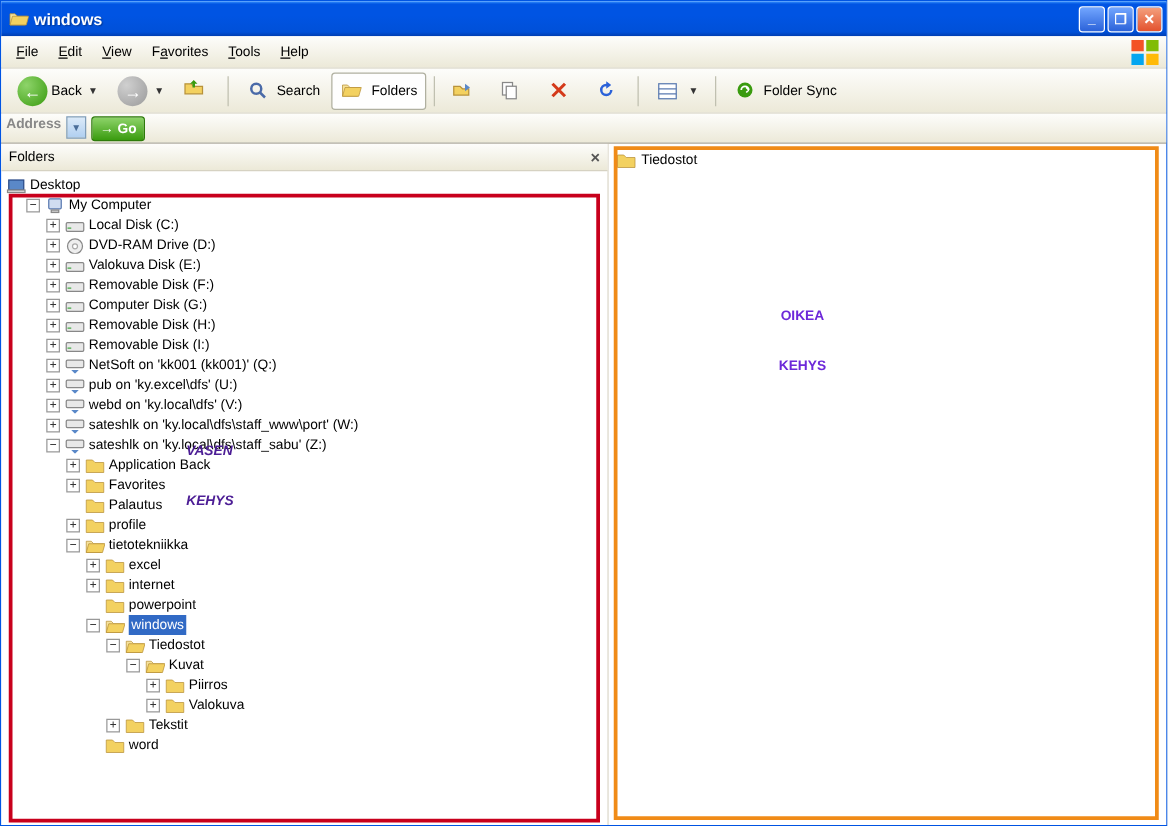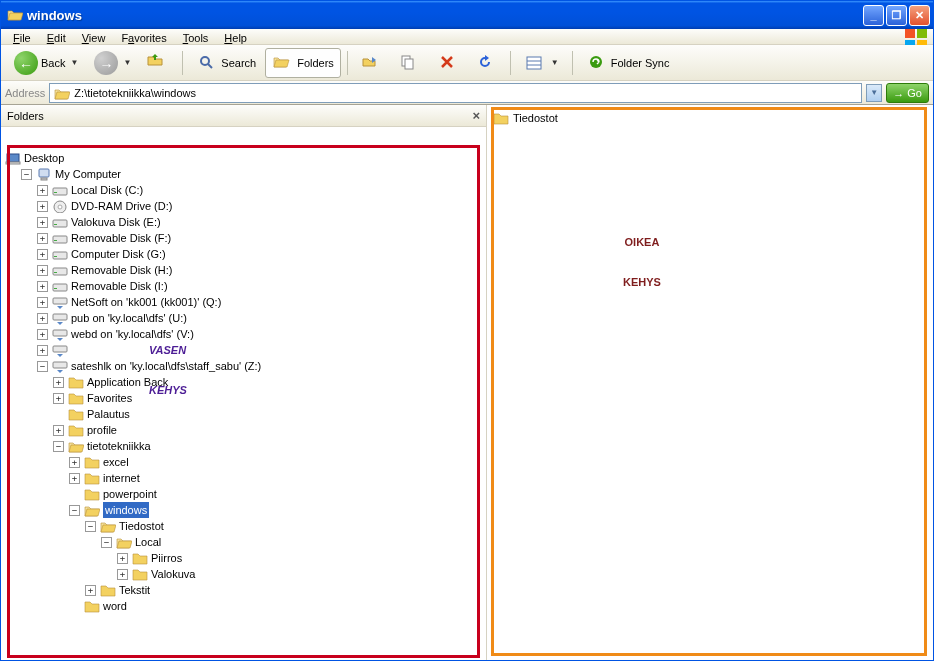--- a/index.html
+++ b/index.html
@@ -7,65 +7,65 @@
 
 .window { width: 934px; height: 661px; border: 1px solid #0054e3; display: flex; flex-direction: column; background: #fff; }
 
 .titlebar { height: 28px; background: linear-gradient(to bottom, #3a95ff 0%, #0054e3 8%, #0054e3 40%, #0050d8 88%, #003db0 100%); display: flex; align-items: center; padding: 0 3px 0 6px; color: #fff; }
 .titlebar-icon { width: 16px; height: 16px; margin-right: 4px; }
 .titlebar-text { flex: 1; font-weight: bold; font-size: 13px; text-shadow: 1px 1px 1px rgba(0,0,0,.3); }
 .win-btn { width: 21px; height: 21px; margin-left: 2px; border: 1px solid #fff; border-radius: 3px; display: flex; align-items: center; justify-content: center; font-family: Arial; font-weight: bold; color: #fff; cursor: pointer; }
 .win-btn.min, .win-btn.max { background: linear-gradient(to bottom, #72a6ff, #2b62d9); }
 .win-btn.close { background: linear-gradient(to bottom, #f4a07d, #e3522e); }
 
-.menubar { height: 16px; background: linear-gradient(to bottom, #fdfdfb, #ece9d8); display: flex; padding: 0 4px; border-bottom: 1px solid #d6d2c2; }
+.menubar { height: 26px; background: linear-gradient(to bottom, #fdfdfb, #ece9d8); display: flex; align-items: center; padding: 0 4px; border-bottom: 1px solid #d6d2c2; }
 .menubar-item { padding: 3px 8px; cursor: pointer; }
 .menubar-item .ul { text-decoration: underline; }
 .menubar-logo { margin-left: auto; width: 24px; height: 20px; }
 
 .toolbar { height: 36px; background: linear-gradient(to bottom, #fdfdfb, #ece9d8); display: flex; align-items: center; padding: 4px 6px; gap: 2px; border-bottom: 1px solid #d6d2c2; }
 .tool-btn { display: flex; align-items: center; padding: 3px 6px; border: 1px solid transparent; border-radius: 3px; cursor: pointer; gap: 3px; }
 .tool-btn.boxed { border: 1px solid #b0b0a0; background: #fefefe; }
 .sep { width: 1px; height: 24px; background: #c0c0b0; margin: 0 4px; }
 .nav-icon { width: 24px; height: 24px; border-radius: 12px; display: flex; align-items: center; justify-content: center; font-size: 14px; color: #fff; }
 .nav-back { background: radial-gradient(circle at 30% 30%, #8ed46a, #3a9b0f); }
 .nav-fwd { background: radial-gradient(circle at 30% 30%, #d0d0d0, #9a9a9a); }
 .drop-arrow { font-size: 8px; color: #333; margin-left: 2px; }
 .ico24 { width: 22px; height: 22px; display: inline-flex; align-items: center; justify-content: center; }
 
-.addressbar { height: 24px; background: linear-gradient(to bottom, #fdfdfb, #ece9d8); display: flex; align-items: center; padding: 2px 4px; border-bottom: 1px solid #a6a394; gap: 4px; }
+.addressbar { height: 24px; background: linear-gradient(to bottom, #fdfdfb, #ece9d8); display: flex; align-items: flex-start; padding: 2px 4px; border-bottom: 1px solid #a6a394; gap: 4px; font-weight: bold; }
 .addr-label { color: #888; }
 .addr-input { flex: 1; border: 1px solid #7f9db9; background: #fff; height: 20px; display: flex; align-items: center; padding: 0 4px; gap: 4px; }
 .addr-drop { width: 16px; height: 18px; background: linear-gradient(to bottom, #dbeaf9, #b0cff0); border: 1px solid #7f9db9; display: flex; align-items: center; justify-content: center; font-size: 8px; color: #4b6e99; }
 .go-btn { height: 20px; padding: 0 6px; background: linear-gradient(to bottom, #8ed46a, #3a9b0f); border: 1px solid #2d7b0a; border-radius: 3px; color: #fff; display: flex; align-items: center; gap: 3px; cursor: pointer; }
 
 .client { flex: 1; display: flex; overflow: hidden; }
 .left-pane { width: 486px; border-right: 1px solid #d6d2c2; display: flex; flex-direction: column; background: #fff; }
 .pane-header { height: 22px; background: linear-gradient(to bottom, #fdfdfb, #ece9d8); display: flex; align-items: center; padding: 0 6px; border-bottom: 1px solid #d6d2c2; }
 .pane-header-title { flex: 1; }
 .pane-close { cursor: pointer; font-family: Arial; font-weight: bold; font-size: 13px; color: #555; }
 .tree-wrap { flex: 1; overflow: hidden; position: relative; padding: 2px; }
 .left-frame { position: absolute; top: 18px; left: 6px; right: 6px; bottom: 2px; border: 3px solid #c8001c; pointer-events: none; }
 
-.tree { padding: 1px 2px; line-height: 16px; margin-top: 20px; }
+.tree { padding: 1px 2px; line-height: 16px; }
 .node { display: flex; align-items: center; height: 16px; cursor: pointer; white-space: nowrap; }
 .expander { width: 11px; height: 11px; border: 1px solid #999; background: #fff; display: flex; align-items: center; justify-content: center; font-size: 9px; line-height: 1; font-family: monospace; color: #333; margin-right: 4px; flex-shrink: 0; }
 .expander.none { border: none; background: none; }
 .ico { width: 16px; height: 14px; margin-right: 3px; flex-shrink: 0; }
 .sel { background: #316ac5; color: #fff; padding: 0 2px; }
 .indent-1 { margin-left: 16px; } .indent-2 { margin-left: 32px; } .indent-3 { margin-left: 48px; }
 .indent-4 { margin-left: 64px; } .indent-5 { margin-left: 80px; } .indent-6 { margin-left: 96px; }
 .indent-7 { margin-left: 112px; }
 
 .right-pane { flex: 1; position: relative; background: #fff; padding: 4px; }
 .right-frame { position: absolute; top: 2px; left: 4px; right: 6px; bottom: 4px; border: 3px solid #f08b17; pointer-events: none; }
 .file-item { display: flex; align-items: center; gap: 4px; padding: 2px; cursor: pointer; }
 
 .overlay-left { position: absolute; top: 196px; left: 148px; font-family: Georgia, serif; font-size: 36px; font-weight: bold; color: #4c1d95; line-height: 1.1; pointer-events: none; font-style: italic; }
-.overlay-right { position: absolute; top: 110px; left: 136px; font-family: Georgia, serif; font-size: 36px; font-weight: bold; color: #7f1d1d; line-height: 1.1; text-align: center; pointer-events: none; }
+.overlay-right { position: absolute; top: 110px; left: 136px; font-family: Georgia, serif; font-size: 36px; font-weight: bold; color: #6d28d9; line-height: 1.1; text-align: center; pointer-events: none; }
 
 svg { display: block; }
 </style>
 </head>
 <body>
 
 <svg width="0" height="0" style="position:absolute">
   <defs>
     <g id="ic-folder-closed">
         <path d="M1 3 L6 3 L8 5 L15 5 L15 13 L1 13 Z" fill="#f3d160" stroke="#b8923a" stroke-width="0.6"></path>
@@ -240,28 +240,20 @@
           <svg width="18" height="18">
             <use href="#ic-sync"></use>
           </svg>
         </span>
         <span>Folder Sync</span>
       </div>
   </div>
 
   <div class="addressbar">
     <span class="addr-label">Address</span>
-    <div class="addr-input">
-      <span>
-          <svg width="16" height="14">
-            <use href="#ic-folder-open"></use>
-          </svg>
-        </span>
-      <span>Z:\tietotekniikka\windows</span>
-    </div>
     <div class="addr-drop">▼</div>
     <div class="go-btn">
         <span>→</span>
         <span>Go</span>
       </div>
   </div>
 
   <div class="client">
     <div class="left-pane">
       <div class="pane-header">
@@ -359,38 +351,39 @@
               </span>
               <span>NetSoft on 'kk001 (kk001)' (Q:)</span>
             </div>
           <div class="node indent-2">
               <span class="expander">+</span>
               <span class="ico">
                 <svg width="16" height="14">
                   <use href="#ic-netdrive"></use>
                 </svg>
               </span>
-              <span>pub on 'ky.local\dfs' (U:)</span>
+              <span>pub on 'ky.excel\dfs' (U:)</span>
             </div>
           <div class="node indent-2">
               <span class="expander">+</span>
               <span class="ico">
                 <svg width="16" height="14">
                   <use href="#ic-netdrive"></use>
                 </svg>
               </span>
               <span>webd on 'ky.local\dfs' (V:)</span>
             </div>
           <div class="node indent-2">
               <span class="expander">+</span>
               <span class="ico">
                 <svg width="16" height="14">
                   <use href="#ic-netdrive"></use>
                 </svg>
               </span>
+              <span>sateshlk on 'ky.local\dfs\staff_www\port' (W:)</span>
             </div>
           <div class="node indent-2">
               <span class="expander">−</span>
               <span class="ico">
                 <svg width="16" height="14">
                   <use href="#ic-netdrive"></use>
                 </svg>
               </span>
               <span>sateshlk on 'ky.local\dfs\staff_sabu' (Z:)</span>
             </div>
@@ -484,21 +477,21 @@
               </span>
               <span>Tiedostot</span>
             </div>
           <div class="node indent-6">
               <span class="expander">−</span>
               <span class="ico">
                 <svg width="16" height="14">
                   <use href="#ic-folder-open"></use>
                 </svg>
               </span>
-              <span>Local</span>
+              <span>Kuvat</span>
             </div>
           <div class="node indent-7">
               <span class="expander">+</span>
               <span class="ico">
                 <svg width="16" height="14">
                   <use href="#ic-folder-closed"></use>
                 </svg>
               </span>
               <span>Piirros</span>
             </div>

